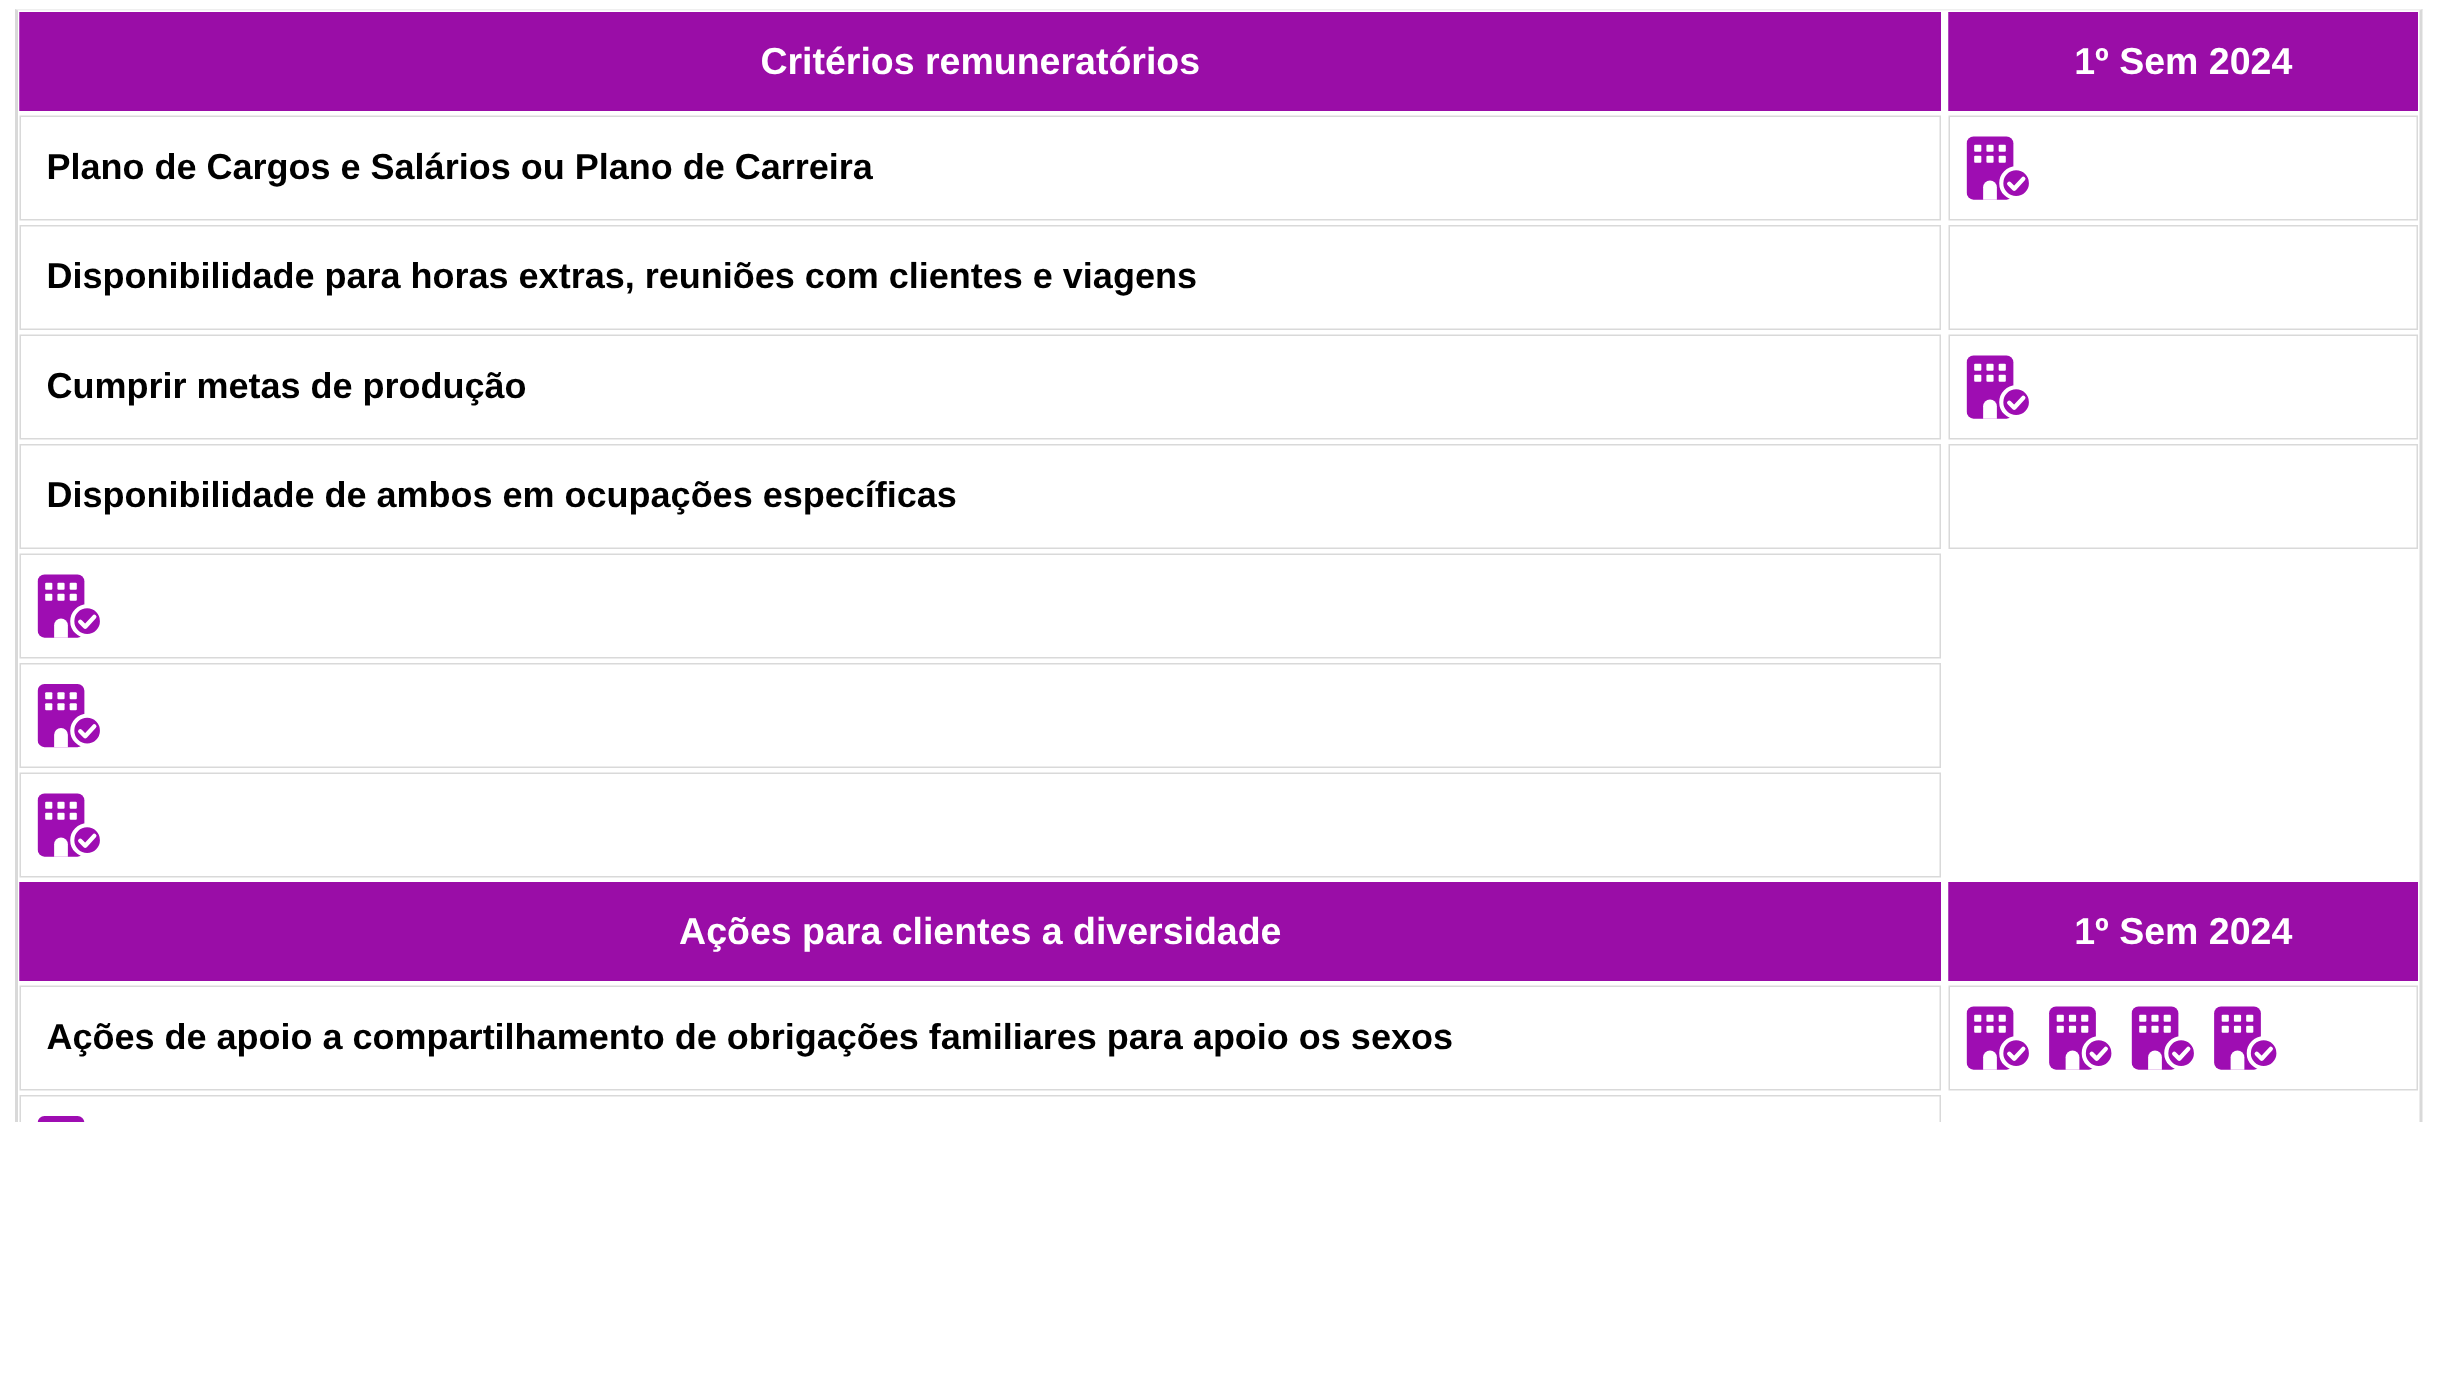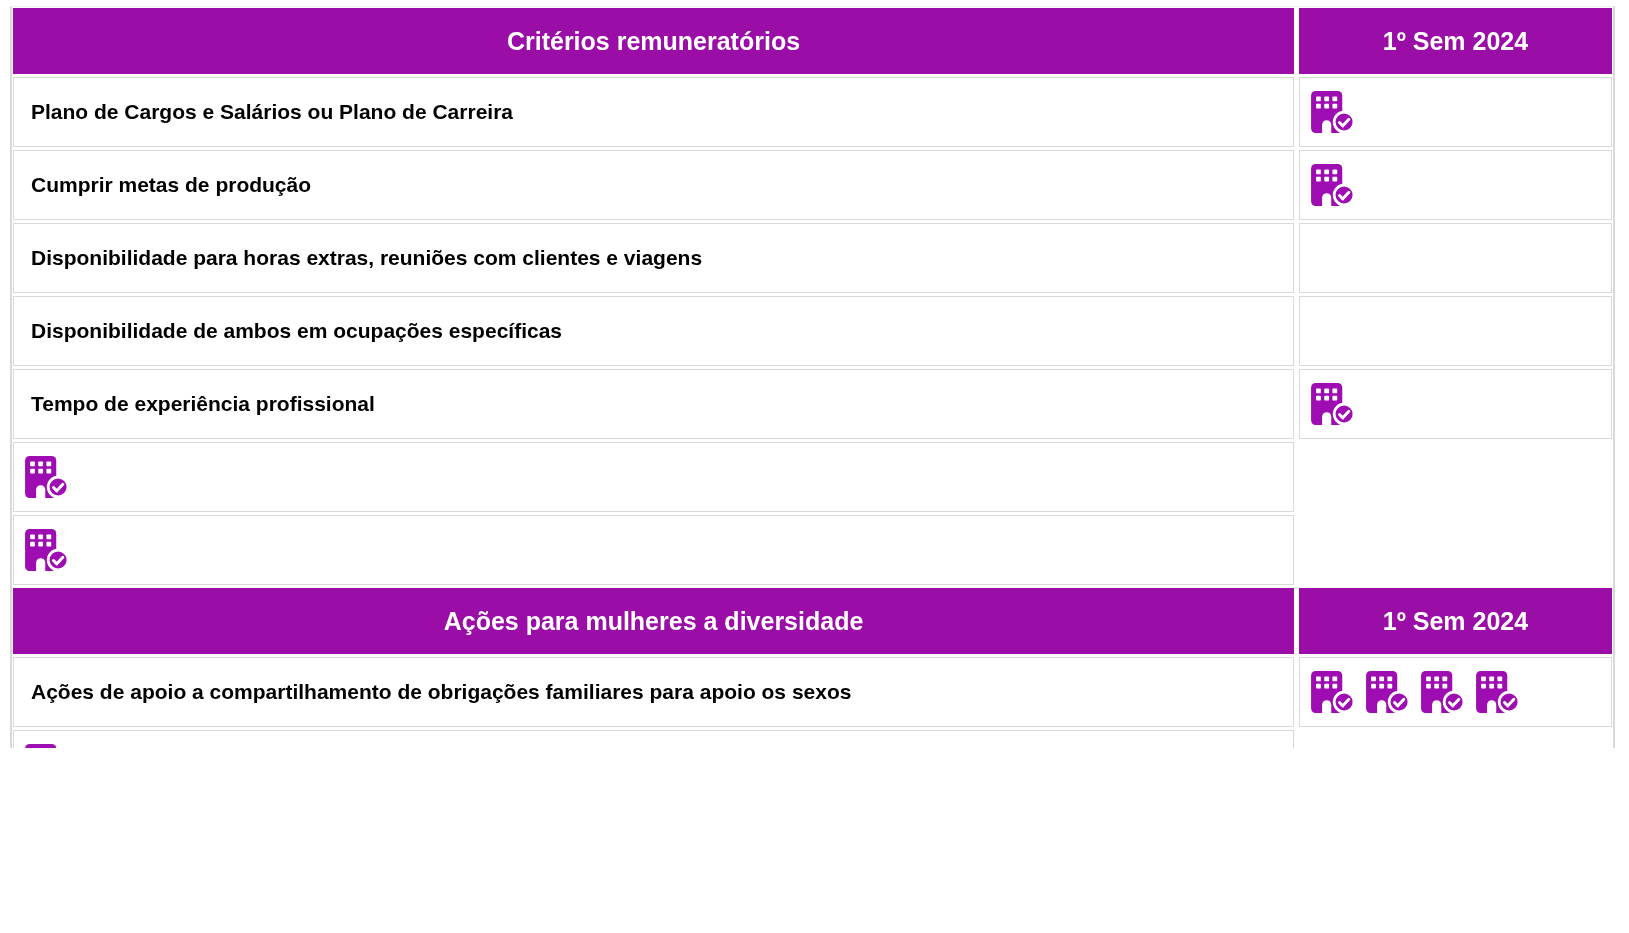--- a/index.html
+++ b/index.html
@@ -54,21 +54,21 @@
     justify-content:center;
     min-height:66px;
     color:var(--header-text);
     font-size:25px;
     font-weight:bold;
     text-align:center;
   }
   .label-cell{
     min-height:70px;
     padding:12px 16px 12px 17px;
-    font-size:21px;
+    font-size:24px;
     font-weight:bold;
     line-height:30px;
   }
   .icons-cell{
     min-height:70px;
     padding:8px 8px 8px 11px;
     gap:9px;
   }
   .bicon{
     width:46px;
@@ -99,49 +99,48 @@
     <rect x="14.4" y="15" width="5.2" height="5.2" rx="0.8" fill="#fff"></rect>
     <rect x="23.3" y="15" width="5.2" height="5.2" rx="0.8" fill="#fff"></rect>
     <path d="M12 47 v-9 a5 5 0 0 1 10 0 v9 z" fill="#fff"></path>
     <circle cx="36" cy="35" r="10.8" fill="var(--icon-color)" stroke="#fff" stroke-width="3"></circle>
     <path d="M31 35.5 l3.6 3.6 l6.6 -7.2" fill="none" stroke="#fff" stroke-width="3.2" stroke-linecap="round" stroke-linejoin="round"></path>
   </svg>
 </div>
   </div>
 
   <div class="row data-row">
-    <div class="cell label-cell">Cumprir metas de produção</div>
-    <div class="cell icons-cell">
-  <svg class="bicon" viewBox="0 0 50 48" xmlns="http://www.w3.org/2000/svg" aria-hidden="true">
-    <rect x="0" y="1" width="34" height="46" rx="5" fill="var(--icon-color)"></rect>
-    <rect x="5.5" y="7" width="5.2" height="5.2" rx="0.8" fill="#fff"></rect>
-    <rect x="14.4" y="7" width="5.2" height="5.2" rx="0.8" fill="#fff"></rect>
-    <rect x="23.3" y="7" width="5.2" height="5.2" rx="0.8" fill="#fff"></rect>
-    <rect x="5.5" y="15" width="5.2" height="5.2" rx="0.8" fill="#fff"></rect>
-    <rect x="14.4" y="15" width="5.2" height="5.2" rx="0.8" fill="#fff"></rect>
-    <rect x="23.3" y="15" width="5.2" height="5.2" rx="0.8" fill="#fff"></rect>
-    <path d="M12 47 v-9 a5 5 0 0 1 10 0 v9 z" fill="#fff"></path>
-    <circle cx="36" cy="35" r="10.8" fill="var(--icon-color)" stroke="#fff" stroke-width="3"></circle>
-    <path d="M31 35.5 l3.6 3.6 l6.6 -7.2" fill="none" stroke="#fff" stroke-width="3.2" stroke-linecap="round" stroke-linejoin="round"></path>
-  </svg>
-</div>
-  </div>
-
-  <div class="row data-row">
     <div class="cell label-cell">Disponibilidade para horas extras, reuniões com clientes e viagens</div>
     <div class="cell icons-cell"></div>
   </div>
 
   <div class="row data-row">
+    <div class="cell label-cell">Cumprir metas de produção</div>
+    <div class="cell icons-cell">
+  <svg class="bicon" viewBox="0 0 50 48" xmlns="http://www.w3.org/2000/svg" aria-hidden="true">
+    <rect x="0" y="1" width="34" height="46" rx="5" fill="var(--icon-color)"></rect>
+    <rect x="5.5" y="7" width="5.2" height="5.2" rx="0.8" fill="#fff"></rect>
+    <rect x="14.4" y="7" width="5.2" height="5.2" rx="0.8" fill="#fff"></rect>
+    <rect x="23.3" y="7" width="5.2" height="5.2" rx="0.8" fill="#fff"></rect>
+    <rect x="5.5" y="15" width="5.2" height="5.2" rx="0.8" fill="#fff"></rect>
+    <rect x="14.4" y="15" width="5.2" height="5.2" rx="0.8" fill="#fff"></rect>
+    <rect x="23.3" y="15" width="5.2" height="5.2" rx="0.8" fill="#fff"></rect>
+    <path d="M12 47 v-9 a5 5 0 0 1 10 0 v9 z" fill="#fff"></path>
+    <circle cx="36" cy="35" r="10.8" fill="var(--icon-color)" stroke="#fff" stroke-width="3"></circle>
+    <path d="M31 35.5 l3.6 3.6 l6.6 -7.2" fill="none" stroke="#fff" stroke-width="3.2" stroke-linecap="round" stroke-linejoin="round"></path>
+  </svg>
+</div>
+  </div>
+
+  <div class="row data-row">
     <div class="cell label-cell">Disponibilidade de ambos em ocupações específicas</div>
     <div class="cell icons-cell"></div>
   </div>
 
   <div class="row data-row">
-    <div class="cell label-cell">Tempo de experiência profissional</div>
     <div class="cell icons-cell">
   <svg class="bicon" viewBox="0 0 50 48" xmlns="http://www.w3.org/2000/svg" aria-hidden="true">
     <rect x="0" y="1" width="34" height="46" rx="5" fill="var(--icon-color)"></rect>
     <rect x="5.5" y="7" width="5.2" height="5.2" rx="0.8" fill="#fff"></rect>
     <rect x="14.4" y="7" width="5.2" height="5.2" rx="0.8" fill="#fff"></rect>
     <rect x="23.3" y="7" width="5.2" height="5.2" rx="0.8" fill="#fff"></rect>
     <rect x="5.5" y="15" width="5.2" height="5.2" rx="0.8" fill="#fff"></rect>
     <rect x="14.4" y="15" width="5.2" height="5.2" rx="0.8" fill="#fff"></rect>
     <rect x="23.3" y="15" width="5.2" height="5.2" rx="0.8" fill="#fff"></rect>
     <path d="M12 47 v-9 a5 5 0 0 1 10 0 v9 z" fill="#fff"></path>
@@ -179,21 +178,21 @@
     <rect x="14.4" y="15" width="5.2" height="5.2" rx="0.8" fill="#fff"></rect>
     <rect x="23.3" y="15" width="5.2" height="5.2" rx="0.8" fill="#fff"></rect>
     <path d="M12 47 v-9 a5 5 0 0 1 10 0 v9 z" fill="#fff"></path>
     <circle cx="36" cy="35" r="10.8" fill="var(--icon-color)" stroke="#fff" stroke-width="3"></circle>
     <path d="M31 35.5 l3.6 3.6 l6.6 -7.2" fill="none" stroke="#fff" stroke-width="3.2" stroke-linecap="round" stroke-linejoin="round"></path>
   </svg>
 </div>
   </div>
 
   <div class="row header-row">
-    <div class="cell head-cell">Ações para mulheres a diversidade</div>
+    <div class="cell head-cell">Ações para clientes a diversidade</div>
     <div class="cell head-cell">1º Sem 2024</div>
   </div>
 
   <div class="row data-row">
     <div class="cell label-cell">Ações de apoio a compartilhamento de obrigações familiares para apoio os sexos</div>
     <div class="cell icons-cell">
   <svg class="bicon" viewBox="0 0 50 48" xmlns="http://www.w3.org/2000/svg" aria-hidden="true">
     <rect x="0" y="1" width="34" height="46" rx="5" fill="var(--icon-color)"></rect>
     <rect x="5.5" y="7" width="5.2" height="5.2" rx="0.8" fill="#fff"></rect>
     <rect x="14.4" y="7" width="5.2" height="5.2" rx="0.8" fill="#fff"></rect>

